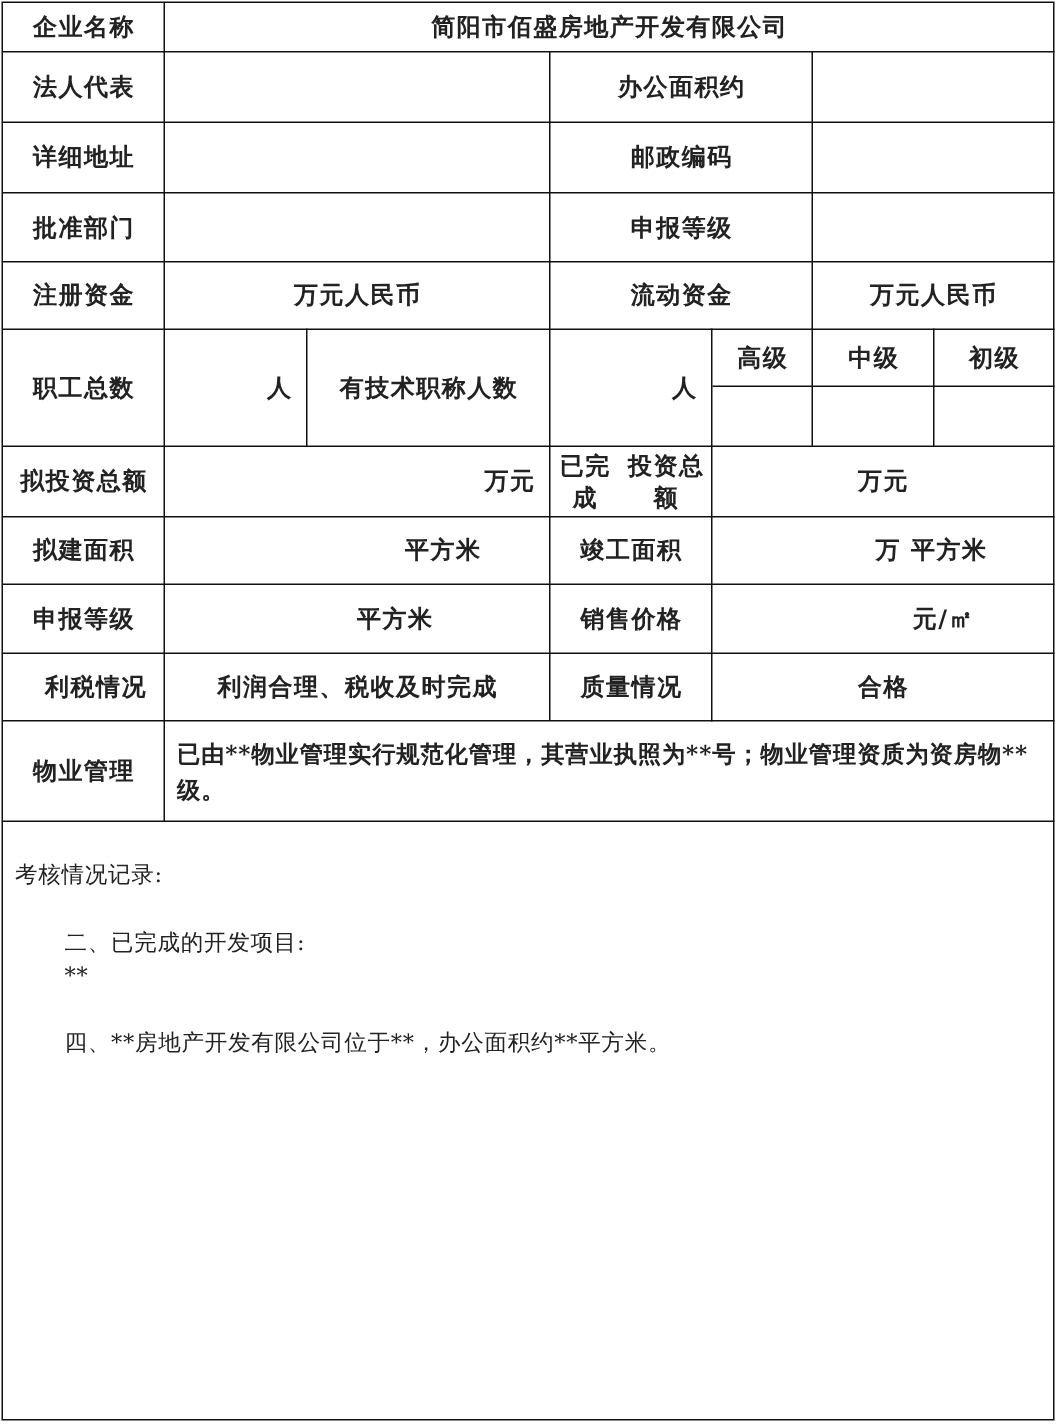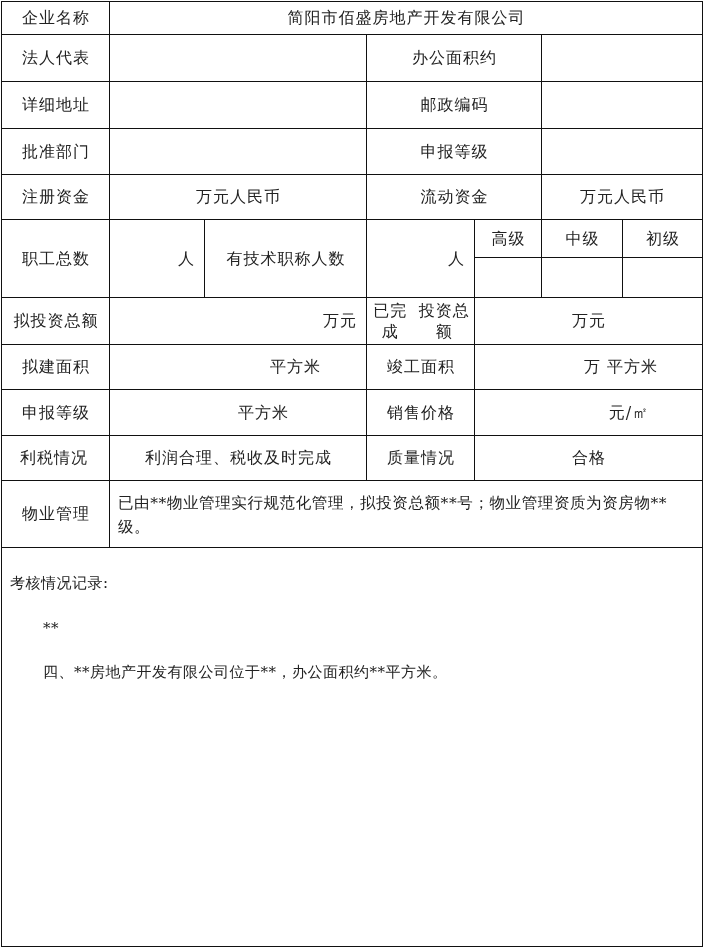--- a/index.html
+++ b/index.html
@@ -1,20 +1,20 @@
 <!DOCTYPE html>
 <html><head>
 <meta charset="utf-8">
 <style>
   html, body { margin:0; padding:0; background:#fff; }
   body { width:705px; height:950px; position:relative; overflow:hidden;
          font-family:"DejaVu Serif","Liberation Serif",serif; color:#222; font-size:16px; }
   .frame { position:absolute; left:1px; top:1px; width:702px; height:946px; border:1.5px solid #111; box-sizing:border-box; }
   .cell { position:absolute; box-sizing:border-box; display:flex; align-items:center; justify-content:center;
-          text-align:center; line-height:1.3; letter-spacing:1px; }
+          text-align:center; line-height:1.3; letter-spacing:1px;font-weight:bold; }
   .hl { position:absolute; height:0; border-top:1.5px solid #111; }
   .vl { position:absolute; width:0; border-left:1.5px solid #111; }
   .right { justify-content:flex-end; padding-right:10px; }
   .left { justify-content:flex-start; text-align:left; padding-left:8px; padding-right:6px; }
   .notes { position:absolute; left:10px; top:572px; width:690px; font-size:15px; line-height:22.5px; letter-spacing:0.5px; }
   .notes p { margin:0; }
   .indent { text-indent:2.2em; }
   .gap { height:22px; }
 </style>
 </head>
@@ -88,28 +88,29 @@
 <div class="cell" style="left:2px;top:345px;width:108px;height:45px">拟建面积</div>
 <div class="cell" style="left:110px;top:345px;width:257px;height:45px;padding-left:114px">平方米</div>
 <div class="cell" style="left:367px;top:345px;width:108px;height:45px">竣工面积</div>
 <div class="cell" style="left:475px;top:345px;width:228px;height:45px;padding-left:64px">万 平方米</div>
 
 <div class="cell" style="left:2px;top:390px;width:108px;height:46px">申报等级</div>
 <div class="cell" style="left:110px;top:390px;width:257px;height:46px;padding-left:50px">平方米</div>
 <div class="cell" style="left:367px;top:390px;width:108px;height:46px">销售价格</div>
 <div class="cell" style="left:475px;top:390px;width:228px;height:46px;padding-left:80px">元/㎡</div>
 
-<div class="cell" style="left:0;top:436px;width:108px;height:45px">利税情况</div>
+<div class="cell" style="left:10px;top:436px;width:108px;height:45px">利税情况</div>
 <div class="cell" style="left:110px;top:436px;width:257px;height:45px">利润合理、税收及时完成</div>
 <div class="cell" style="left:367px;top:436px;width:108px;height:45px">质量情况</div>
 <div class="cell" style="left:475px;top:436px;width:228px;height:45px">合格</div>
 
 <div class="cell" style="left:2px;top:481px;width:108px;height:67px">物业管理</div>
-<div class="cell left" style="left:110px;top:481px;width:593px;height:67px;font-size:15.5px;line-height:24px;letter-spacing:0.6px">已由**物业管理实行规范化管理，拟投资总额**号；物业管理资质为资房物**级。</div>
+<div class="cell left" style="left:110px;top:481px;width:593px;height:67px;font-size:15.5px;line-height:24px;letter-spacing:0.6px">已由**物业管理实行规范化管理，其营业执照为**号；物业管理资质为资房物**级。</div>
 
 <div class="notes">
   <p>考核情况记录:</p>
   <div class="gap"></div>
+  <p class="indent">二、已完成的开发项目:</p>
   <p class="indent">**</p>
   <div class="gap"></div>
   <p class="indent">四、**房地产开发有限公司位于**，办公面积约**平方米。</p>
   <div class="gap"></div>
 </div>
 
 </body></html>

